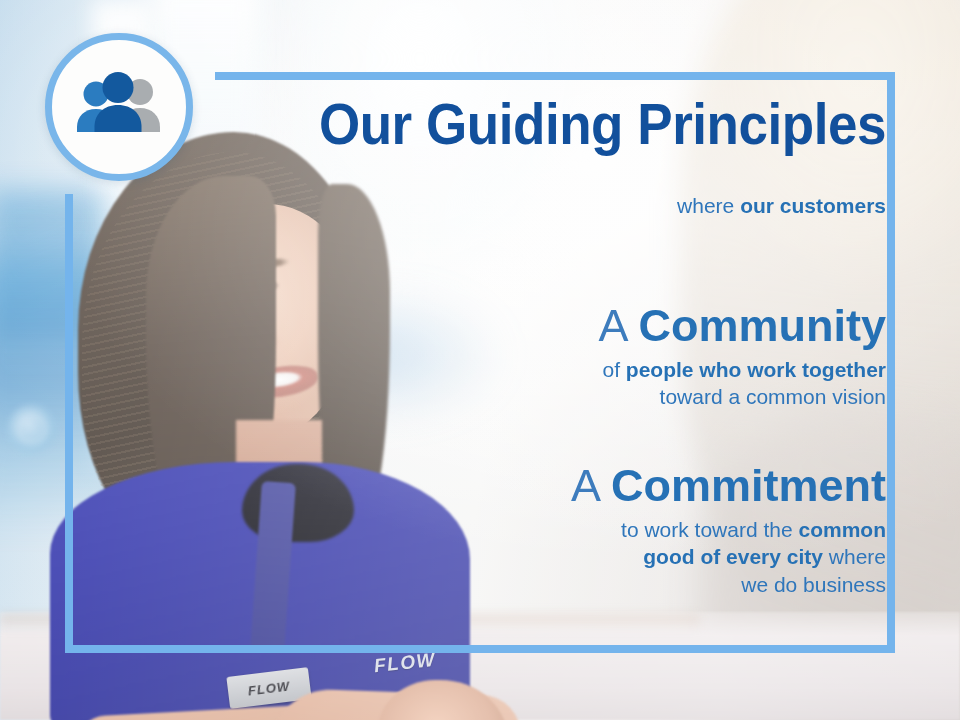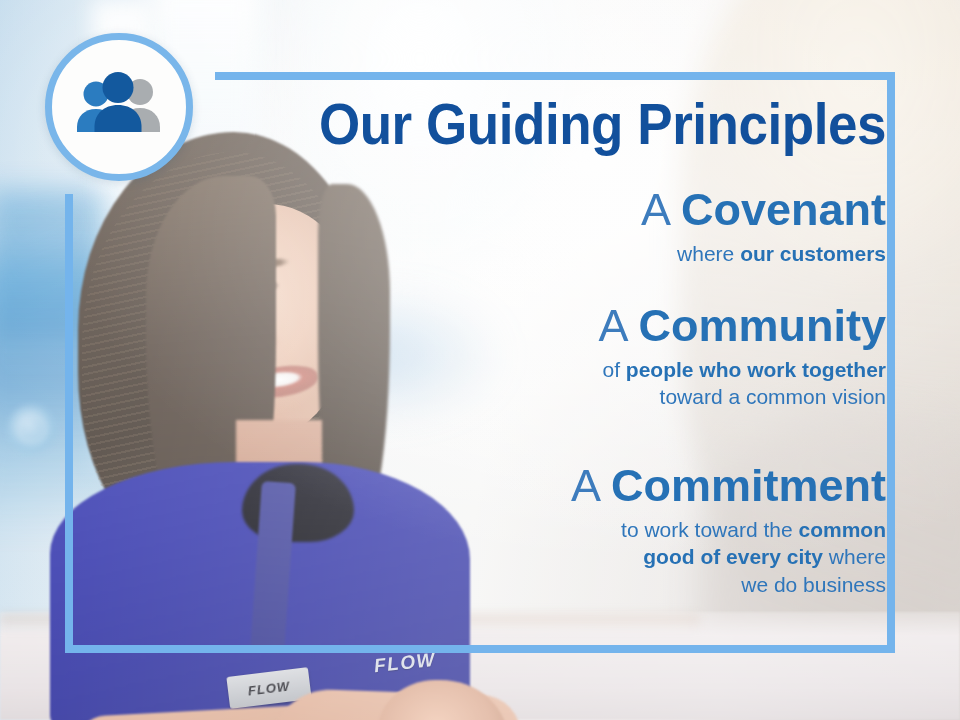--- a/index.html
+++ b/index.html
@@ -518,24 +518,20 @@
           <path d="M47 33c-14 0-23.5 9-23.5 21.5V60h47v-5.5C70.5 42 61 33 47 33z" fill="#13599e"></path>
         </svg>
       </span>
     </div>
 
     <div class="content">
 
       <div class="headline">Our Guiding Principles</div>
 
       <div class="principle" id="p1">
-        <div class="p-head">
-          <span class="art">A</span>
-          <span class="word">Covenant</span>
-        </div>
         <div class="p-sub">
             <span class="ln"><span>where </span><b>our customers</b></span>
           </div>
       </div>
 
       <div class="principle" id="p3">
         <div class="p-head">
           <span class="art">A</span>
           <span class="word">Commitment</span>
         </div>

